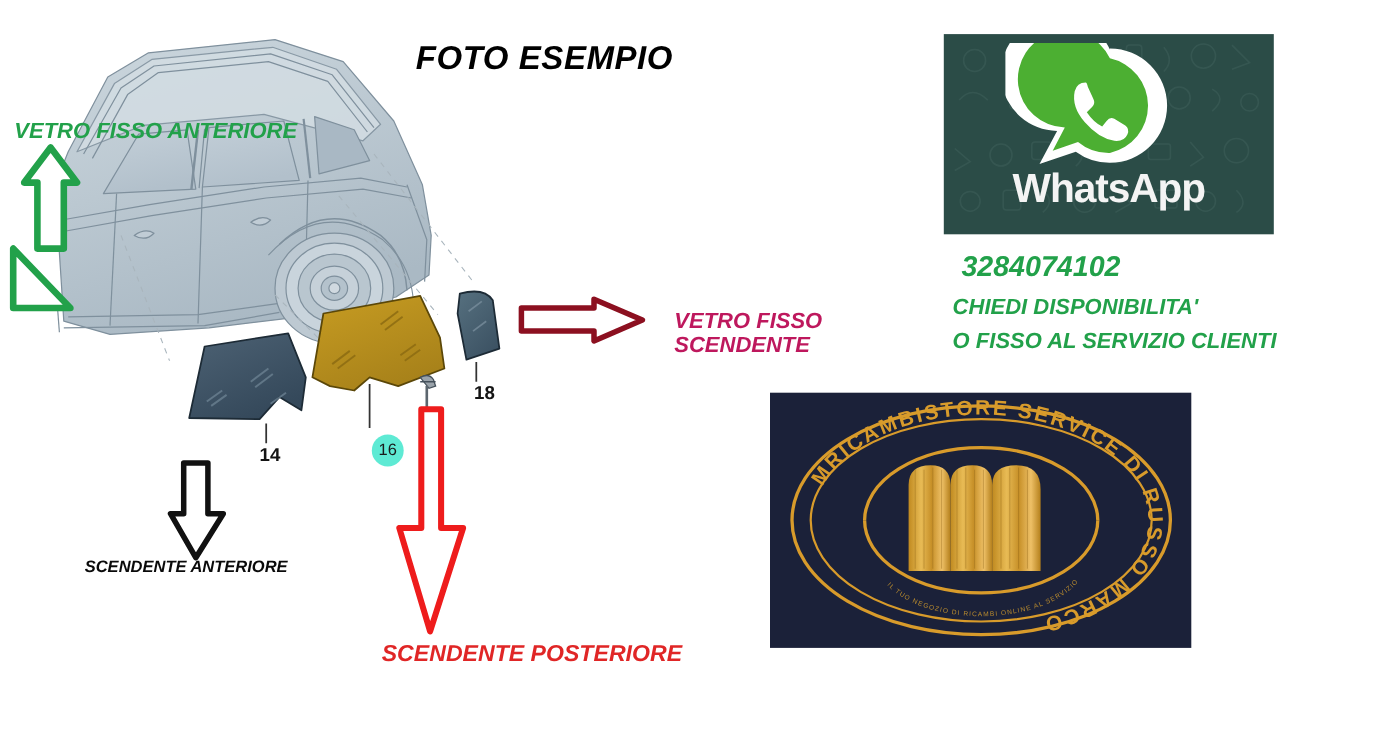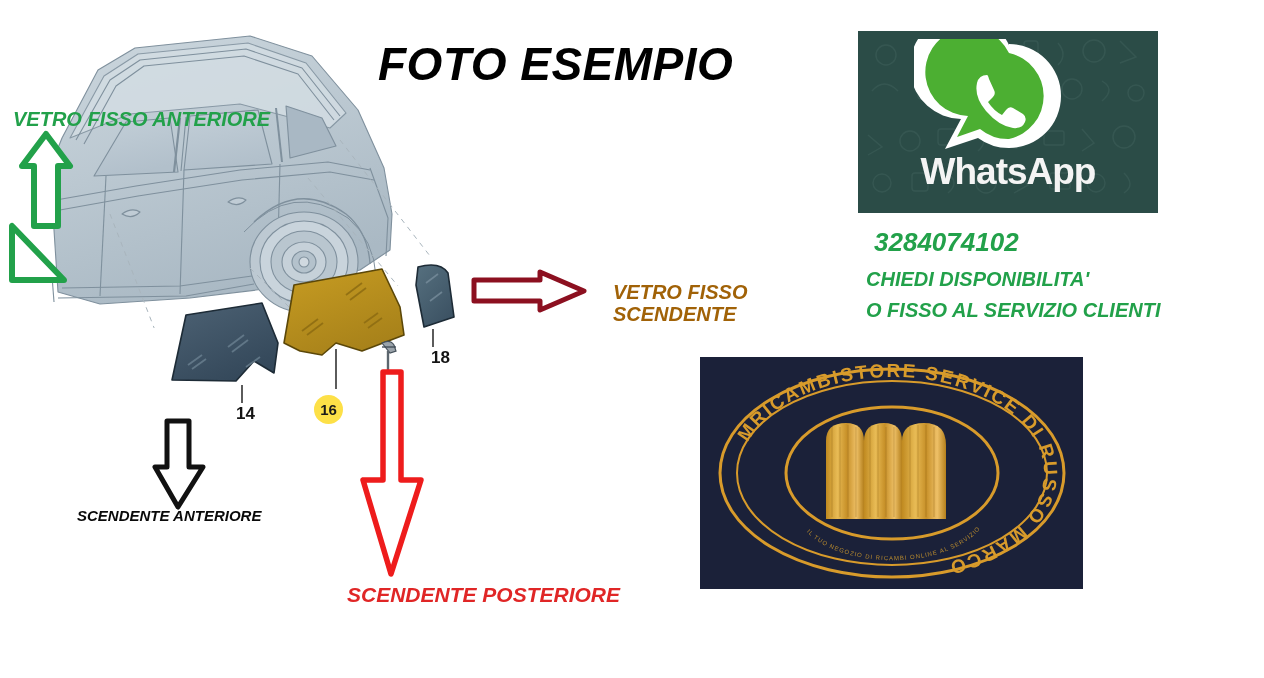--- a/index.html
+++ b/index.html
@@ -16,21 +16,21 @@
     height: 678px;
     background: #ffffff;
     overflow: hidden;
   }
   .abs { position: absolute; }
 
   
   #title {
     left: 378px;
     top: 37px;
-    font-size: 46px;
+    font-size: 30px;
     font-weight: bold;
     font-style: italic;
     color: #000000;
     letter-spacing: 0.5px;
     white-space: nowrap;
   }
 
   
   #car-wrap { left: 40px; top: 18px; width: 420px; height: 310px; }
 
@@ -52,39 +52,39 @@
     color: #0a0a0a;
   }
   #lbl-sp {
     left: 347px; top: 583px;
     font-size: 21px;
     color: #e02626;
   }
   #lbl-vfp {
     left: 613px; top: 281px;
     font-size: 20px;
-    color: #a16207;
+    color: #be185d;
   }
 
   
   .partnum {
     font-size: 17px;
     font-weight: bold;
     color: #141414;
   }
   #pn-14 { left: 236px; top: 404px; }
   #pn-17 { left: 380px; top: 396px; }
   #pn-18 { left: 431px; top: 348px; }
   #badge-16 {
-    left: 314px; top: 395px;
+    left: 338px; top: 395px;
     width: 29px; height: 29px;
     border-radius: 50%;
-    background: #fde047;
+    background: #5eead4;
     display: flex; align-items: center; justify-content: center;
-    font-size: 15px; font-weight: bold; color: #1a1a1a;
+    font-size: 15px; font-weight: normal; color: #1a1a1a;
   }
 
   
   #wa-box {
     left: 858px; top: 31px;
     width: 300px; height: 182px;
     background: #2b4c47;
     overflow: hidden;
   }
   #wa-pattern {

